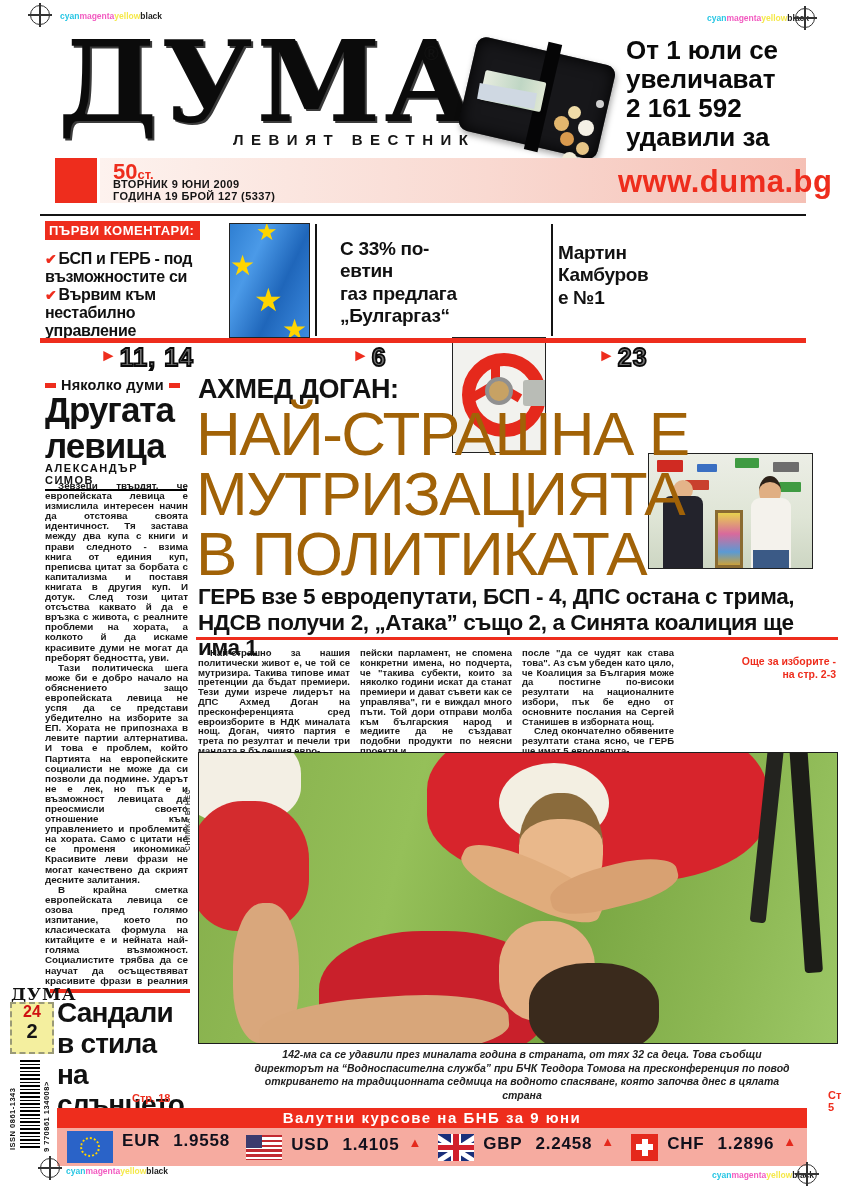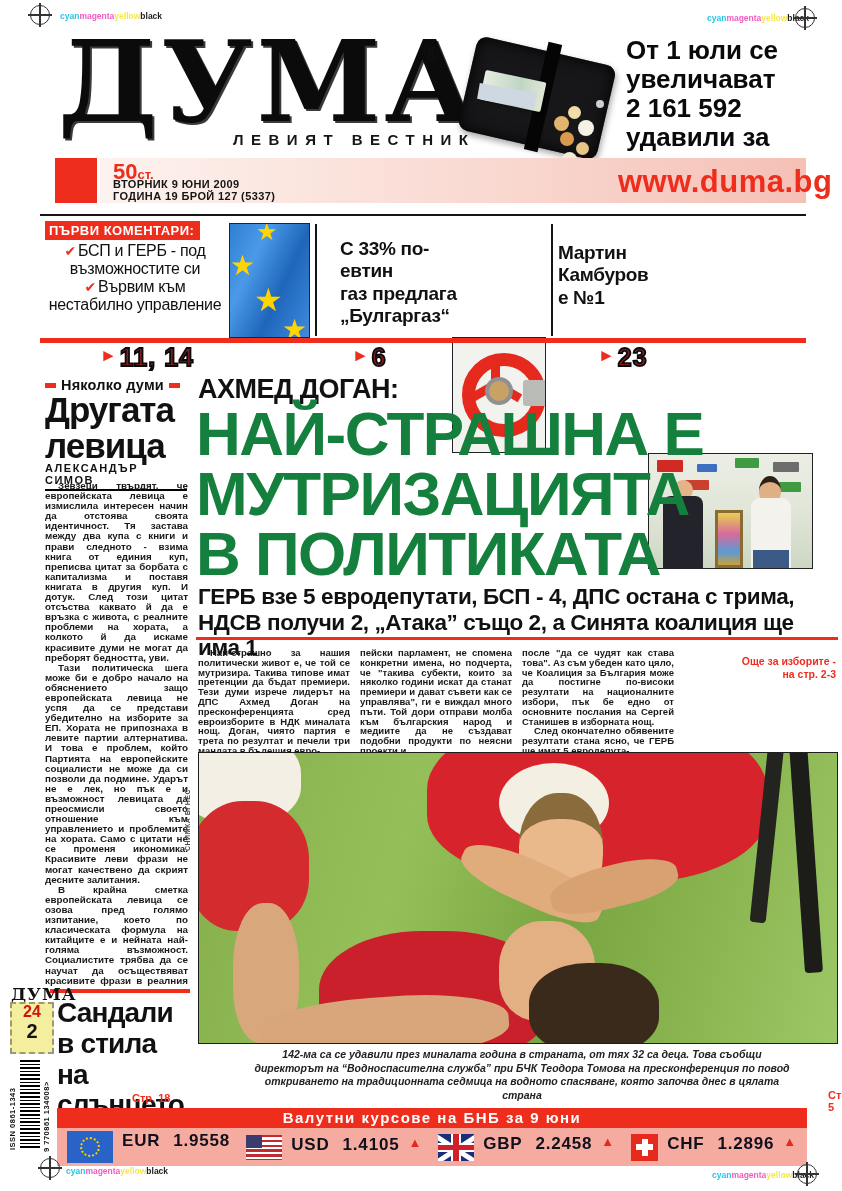--- a/index.html
+++ b/index.html
@@ -27,27 +27,27 @@
   .price small{font-size:13px;}
   .dateline{font-size:11px;font-weight:bold;letter-spacing:0.4px;color:#141414;line-height:1.25;}
   .website{color:#ee2d1d;font-weight:bold;font-size:31px;letter-spacing:0.5px;}
 
   .hrule-black{background:#141414;}
   .hrule-red{background:#ee2d1d;}
 
   
   .tz-label{display:inline-block;background:#ee2d1d;color:#fff;font-size:13px;font-weight:bold;
             padding:2px 6px 2px 4px;letter-spacing:0.5px;}
-  .tz-items{margin-top:2px;font-size:16px;font-weight:normal;line-height:1.12;letter-spacing:-0.3px;text-align:center;}
+  .tz-items{margin-top:10px;font-size:16px;font-weight:bold;line-height:1.12;letter-spacing:-0.3px;}
   .tz-items .chk{color:#ee2d1d;font-size:14px;margin-right:2px;}
   .tz-text{font-size:19px;font-weight:bold;line-height:1.18;letter-spacing:-0.3px;}
   .vdiv{background:#141414;width:2px;}
   .pageref{display:flex;align-items:flex-start;gap:3px;}
   .pageref .ptr{color:#ee2d1d;font-size:17px;line-height:1.3;}
-  .pageref .num{font-weight:bold;font-size:25px;line-height:1;color:#7f1d1d;
+  .pageref .num{font-weight:bold;font-size:25px;line-height:1;color:#737373;
                 -webkit-text-stroke:1.8px #0a0a0a;letter-spacing:1px;text-align:center;}
 
   
   .img-frame{border:1px solid #222;overflow:hidden;position:relative;}
   .euflag{background:linear-gradient(115deg,#2f7fd2 0%,#4b9ae8 30%,#1f66ba 62%,#3d8be0 100%);}
   .euflag .star{position:absolute;color:#ffd500;line-height:1;}
   .valve{background:#f2f2ee;}
   .valve .ring{position:absolute;left:9px;top:15px;width:58px;height:58px;border:13px solid #e5291c;border-radius:50%;}
   .valve .spoke{position:absolute;left:38px;top:18px;width:9px;height:30px;background:#e5291c;transform-origin:50% 94%;}
   .valve .hub{position:absolute;left:32px;top:39px;width:20px;height:20px;background:#c7a264;border:4px solid #909090;border-radius:50%;}
@@ -74,21 +74,21 @@
   
   .rubric{display:flex;align-items:center;gap:5px;font-size:14.5px;font-weight:bold;letter-spacing:0.2px;}
   .rubric .dash{width:11px;height:5px;background:#ee2d1d;}
   .op-title{font-size:35px;font-weight:bold;line-height:1.02;letter-spacing:-1px;}
   .byline{font-size:11px;font-weight:bold;letter-spacing:1.5px;border-bottom:2px solid #000;padding-bottom:3px;}
   .op-body{font-size:9.8px;font-weight:bold;line-height:10.1px;text-align:justify;color:#191919;}
   .op-body p{margin:0;text-indent:13px;}
 
   
   .kicker{font-size:27px;font-weight:bold;letter-spacing:-0.5px;}
-  .headline{font-size:62px;font-weight:bold;line-height:0.965;letter-spacing:-1.5px;color:#15803d;}
+  .headline{font-size:62px;font-weight:normal;line-height:0.965;letter-spacing:-1.5px;color:#a16207;}
   .subhead{font-size:22.5px;font-weight:bold;line-height:1.14;letter-spacing:-0.4px;}
   .cols{display:flex;gap:10px;font-size:9.5px;font-weight:bold;line-height:9.8px;text-align:justify;color:#191919;}
   .cols .col{width:152px;}
   .cols p{margin:0;text-indent:12px;}
   .cols p.noindent{text-indent:0;}
   .more-note{margin-top:7px;color:#ee2d1d;font-size:10.5px;font-weight:bold;line-height:1.2;text-align:right;}
   .vcredit{writing-mode:vertical-rl;transform:rotate(180deg);font-size:7px;letter-spacing:0.5px;color:#4a4a4a;font-weight:bold;}
   .caption{font-size:10.5px;font-weight:bold;font-style:italic;text-align:center;line-height:1.3;color:#222;}
   .pageref-small{color:#ee2d1d;font-size:11px;font-weight:bold;}
 

